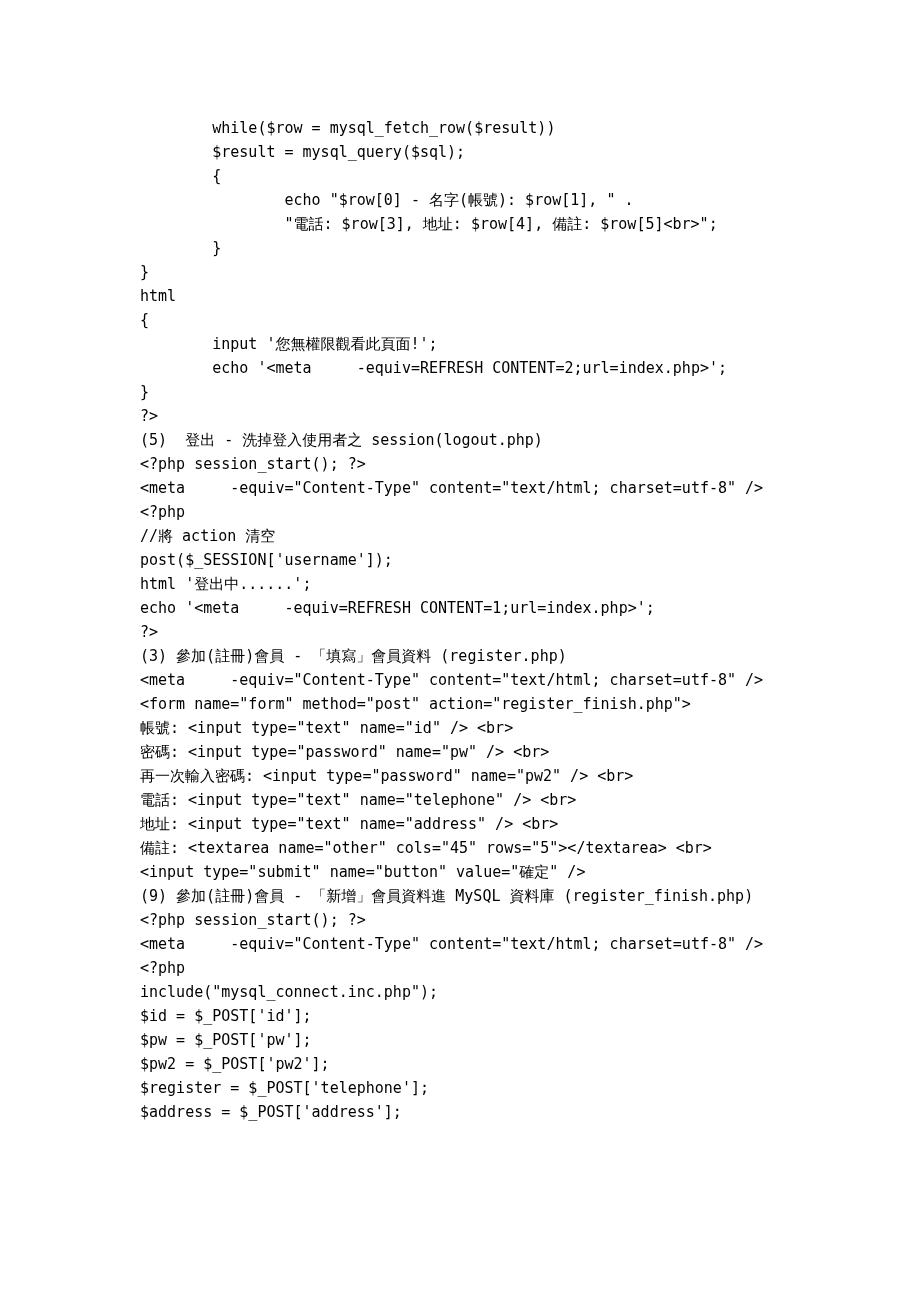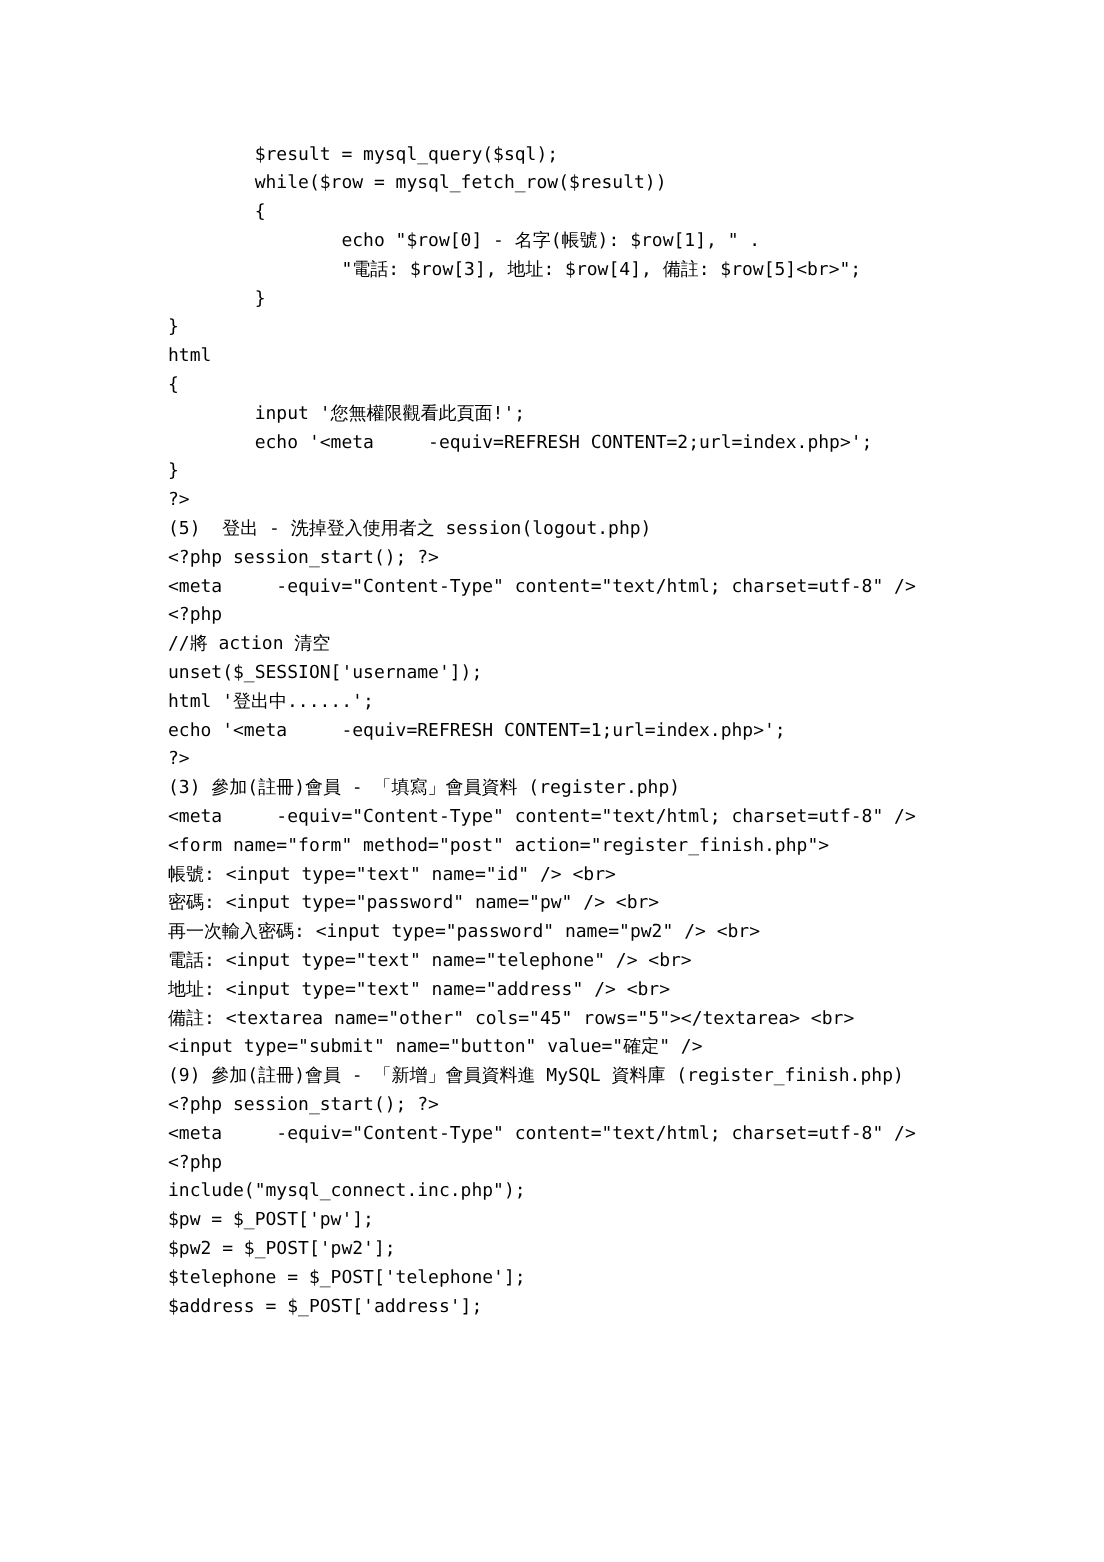--- a/index.html
+++ b/index.html
@@ -17,55 +17,56 @@
     padding: 116px 140px 120px 140px;
   }
   .line {
     white-space: pre;
   }
 </style>
 </head>
 <body>
 
 <div class="page">
+  <div class="line">        while($row = mysql_fetch_row($result))</div>
   <div class="line">        $result = mysql_query($sql);</div>
-  <div class="line">        while($row = mysql_fetch_row($result))</div>
   <div class="line">        {</div>
   <div class="line">                echo "$row[0] - 名字(帳號): $row[1], " .</div>
   <div class="line">                "電話: $row[3], 地址: $row[4], 備註: $row[5]&lt;br&gt;";</div>
   <div class="line">        }</div>
   <div class="line">}</div>
   <div class="line">html</div>
   <div class="line">{</div>
   <div class="line">        input '您無權限觀看此頁面!';</div>
   <div class="line">        echo '&lt;meta     -equiv=REFRESH CONTENT=2;url=index.php&gt;';</div>
   <div class="line">}</div>
   <div class="line">?&gt;</div>
   <div class="line">(5)  登出 - 洗掉登入使用者之 session(logout.php)</div>
   <div class="line">&lt;?php session_start(); ?&gt;</div>
   <div class="line">&lt;meta     -equiv="Content-Type" content="text/html; charset=utf-8" /&gt;</div>
   <div class="line">&lt;?php</div>
   <div class="line">//將 action 清空</div>
-  <div class="line">unset($_SESSION['username']);</div>
+  <div class="line">post($_SESSION['username']);</div>
   <div class="line">html '登出中......';</div>
   <div class="line">echo '&lt;meta     -equiv=REFRESH CONTENT=1;url=index.php&gt;';</div>
   <div class="line">?&gt;</div>
   <div class="line">(3) 參加(註冊)會員 - 「填寫」會員資料 (register.php)</div>
   <div class="line">&lt;meta     -equiv="Content-Type" content="text/html; charset=utf-8" /&gt;</div>
   <div class="line">&lt;form name="form" method="post" action="register_finish.php"&gt;</div>
   <div class="line">帳號: &lt;input type="text" name="id" /&gt; &lt;br&gt;</div>
   <div class="line">密碼: &lt;input type="password" name="pw" /&gt; &lt;br&gt;</div>
   <div class="line">再一次輸入密碼: &lt;input type="password" name="pw2" /&gt; &lt;br&gt;</div>
   <div class="line">電話: &lt;input type="text" name="telephone" /&gt; &lt;br&gt;</div>
   <div class="line">地址: &lt;input type="text" name="address" /&gt; &lt;br&gt;</div>
   <div class="line">備註: &lt;textarea name="other" cols="45" rows="5"&gt;&lt;/textarea&gt; &lt;br&gt;</div>
   <div class="line">&lt;input type="submit" name="button" value="確定" /&gt;</div>
   <div class="line">(9) 參加(註冊)會員 - 「新增」會員資料進 MySQL 資料庫 (register_finish.php)</div>
   <div class="line">&lt;?php session_start(); ?&gt;</div>
   <div class="line">&lt;meta     -equiv="Content-Type" content="text/html; charset=utf-8" /&gt;</div>
   <div class="line">&lt;?php</div>
   <div class="line">include("mysql_connect.inc.php");</div>
   <div class="line"></div>
+  <div class="line">$id = $_POST['id'];</div>
   <div class="line">$pw = $_POST['pw'];</div>
   <div class="line">$pw2 = $_POST['pw2'];</div>
-  <div class="line">$telephone = $_POST['telephone'];</div>
+  <div class="line">$register = $_POST['telephone'];</div>
   <div class="line">$address = $_POST['address'];</div>
 </div>
 
 </body></html>

